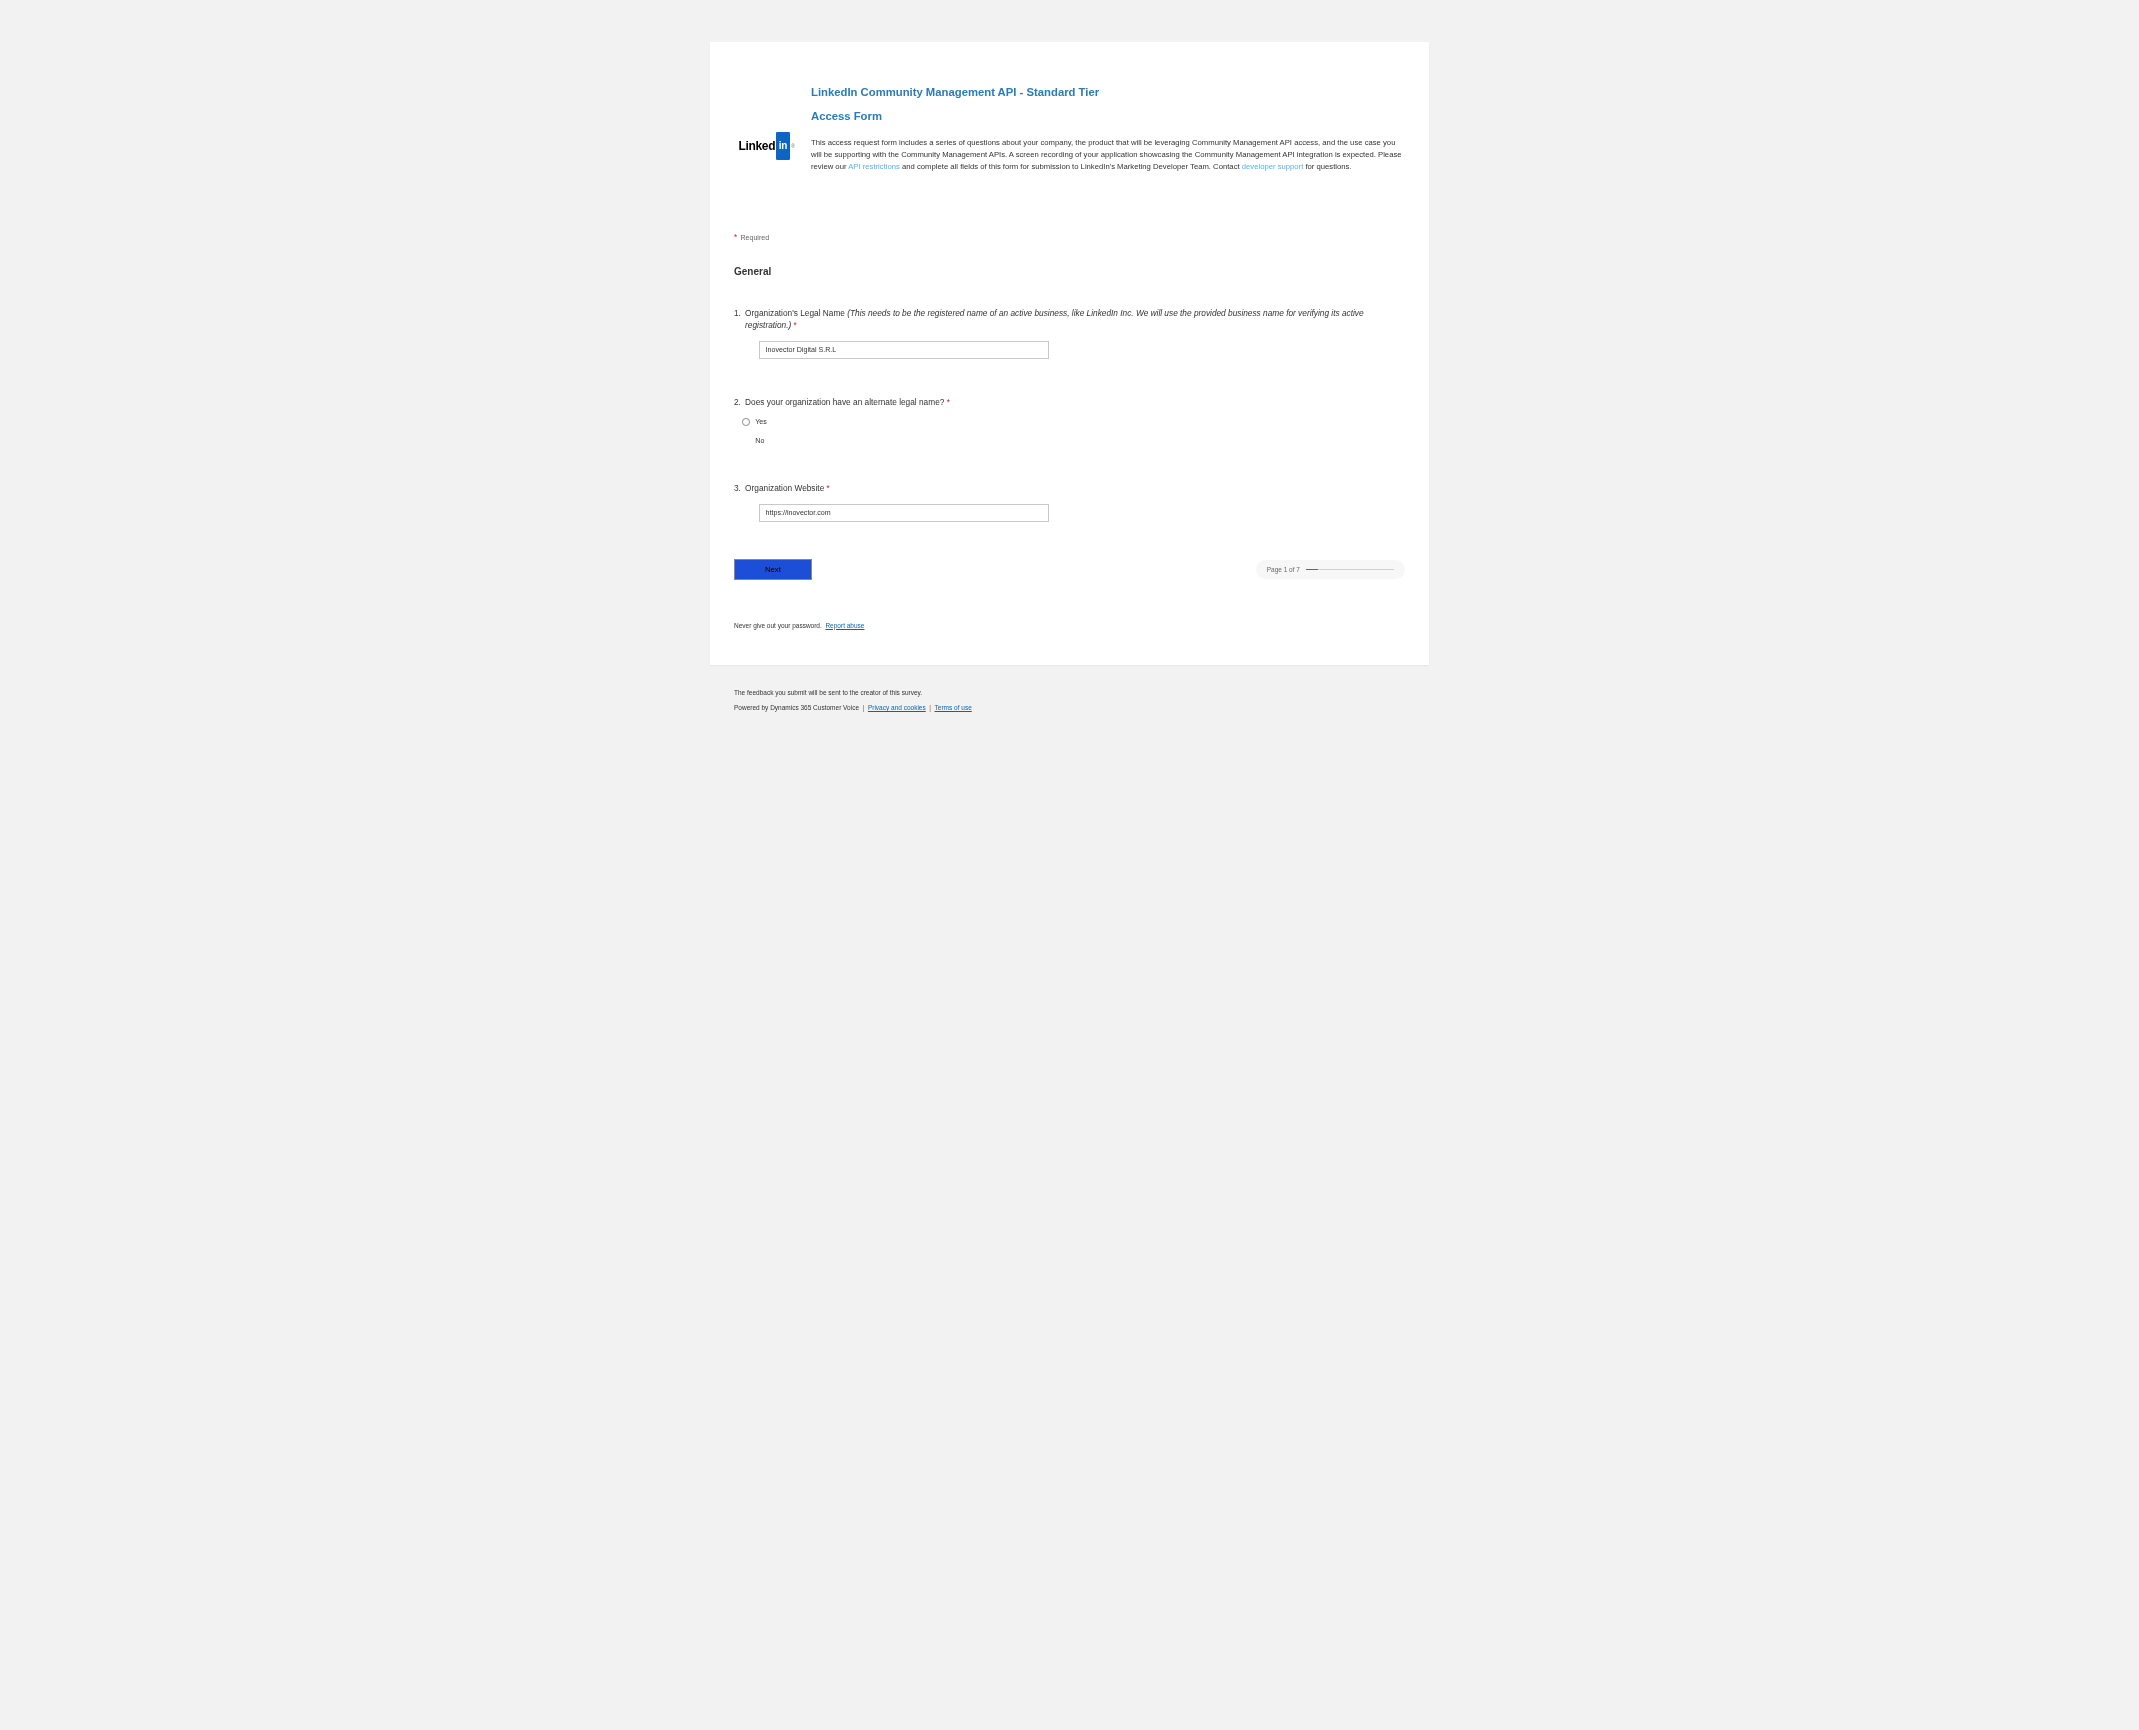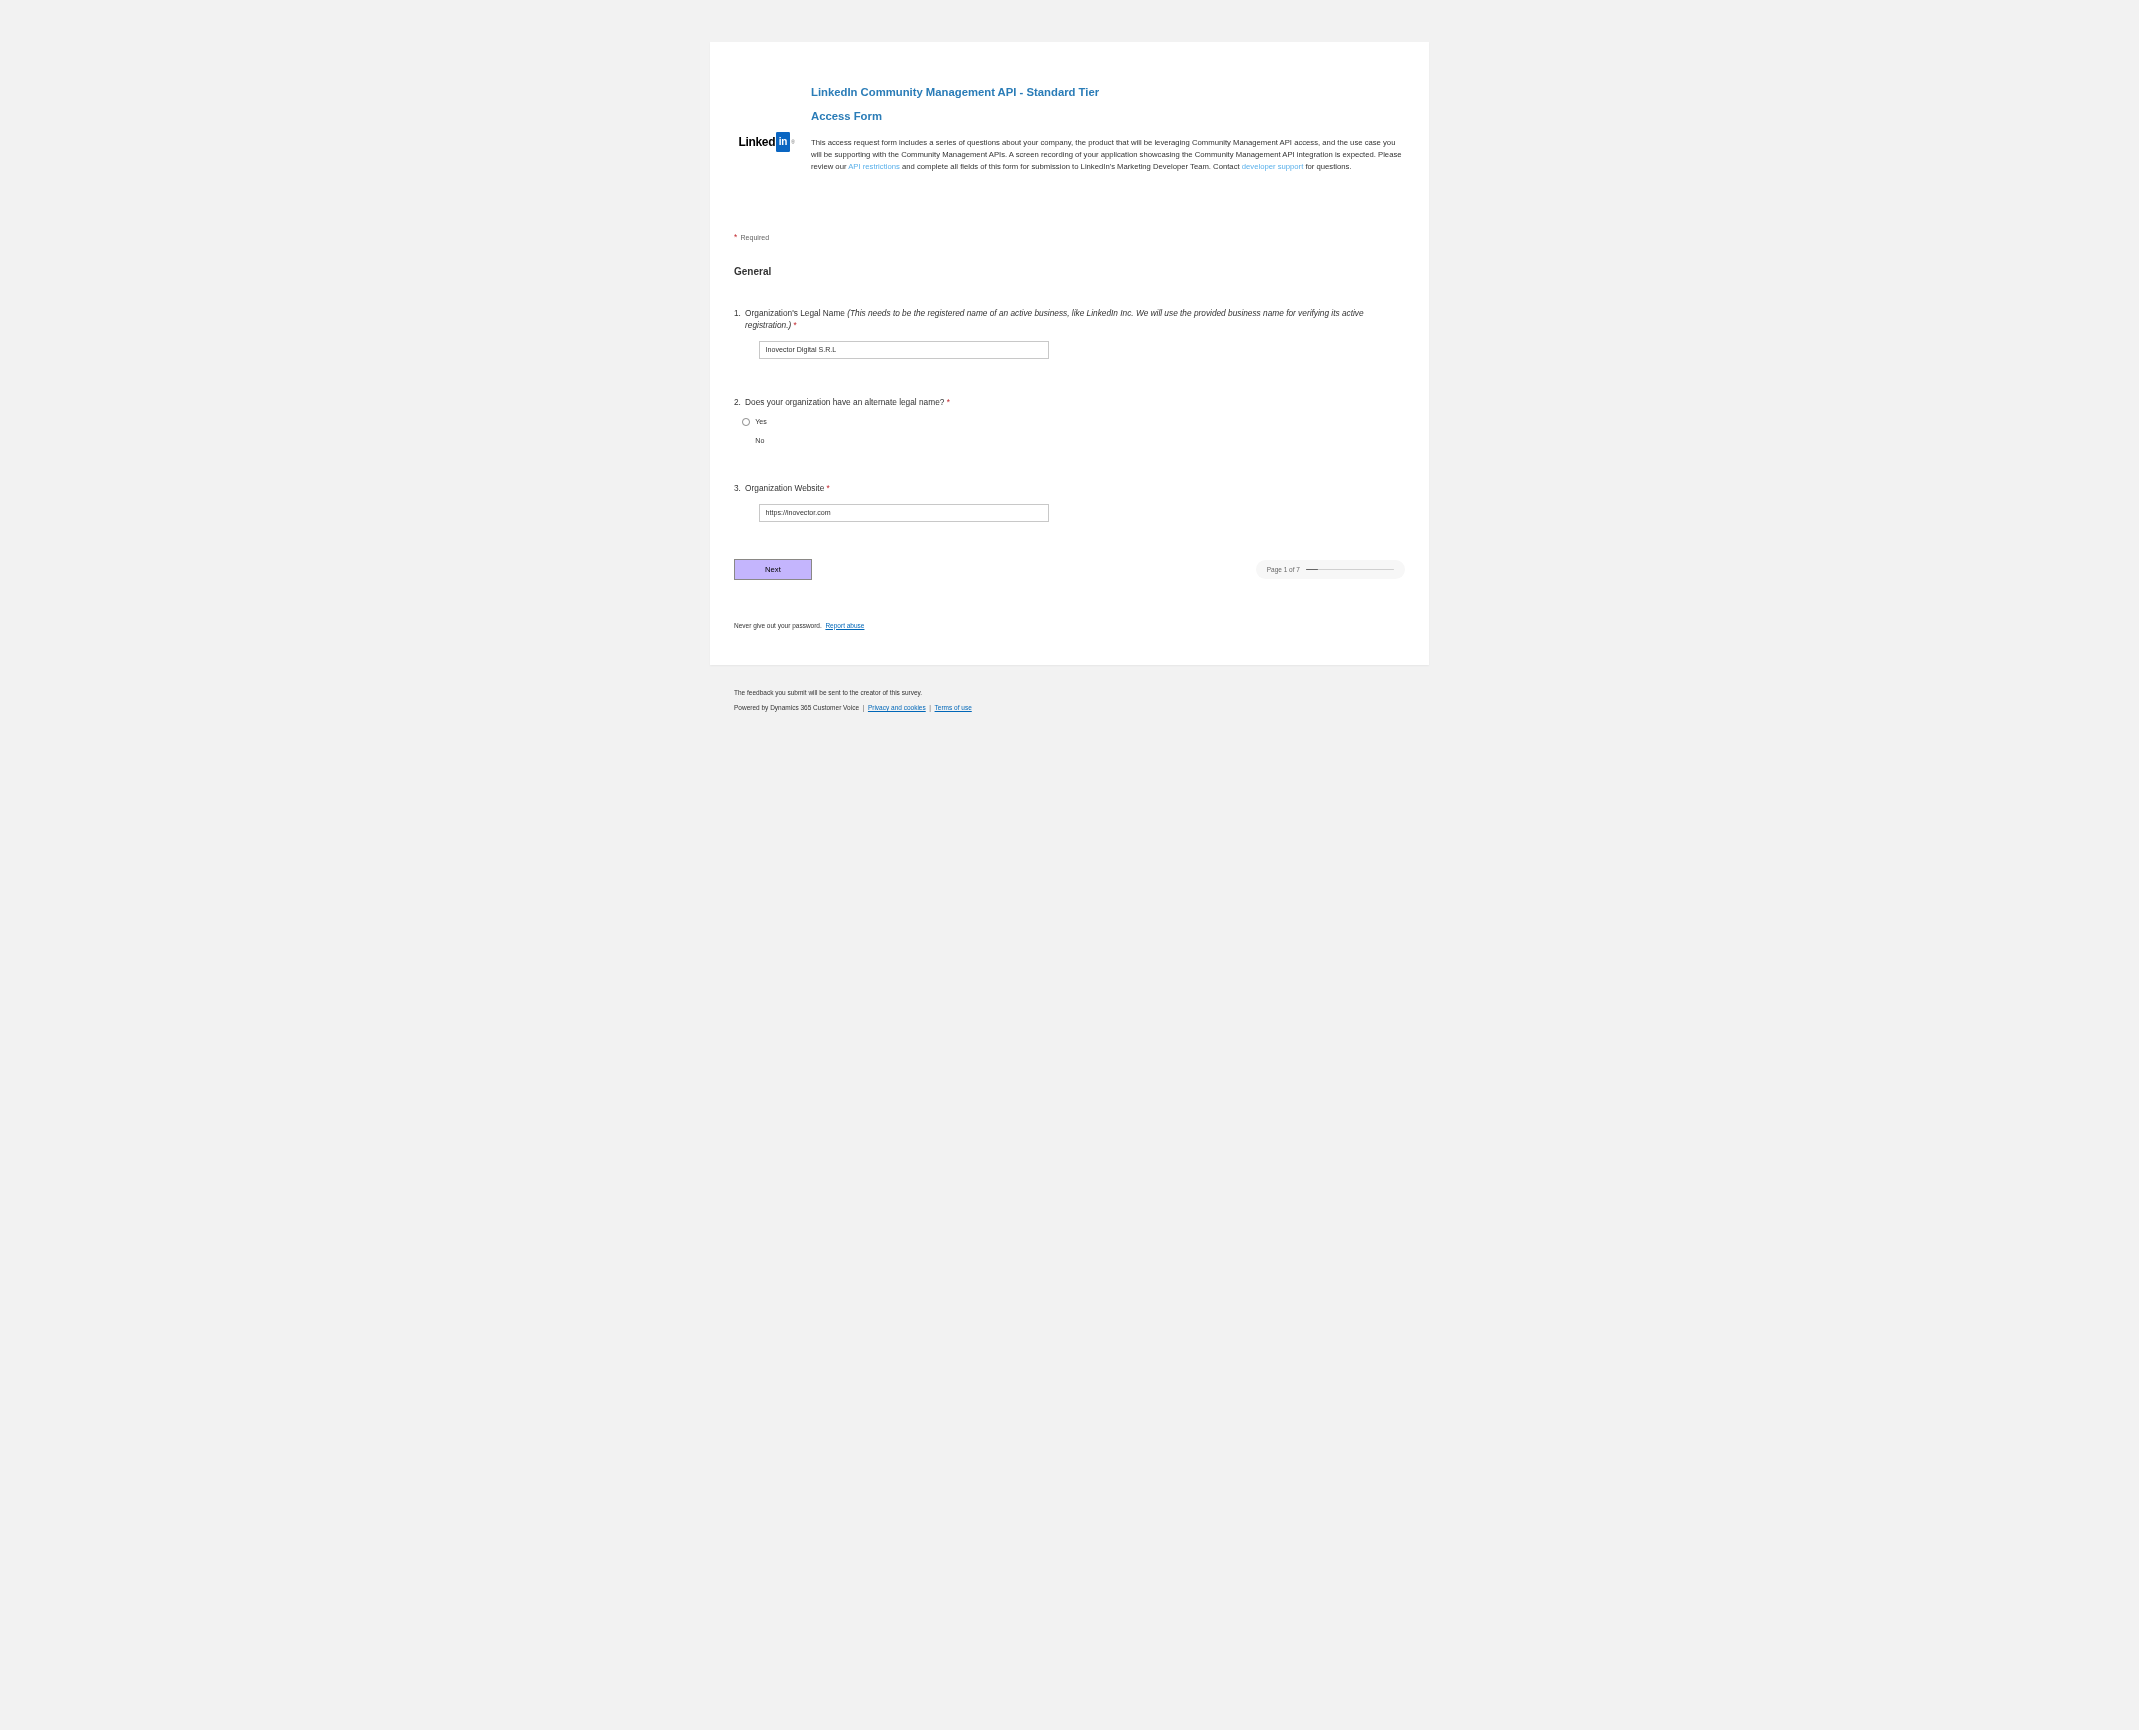--- a/index.html
+++ b/index.html
@@ -50,21 +50,21 @@
     }
     .logo-in {
       display: inline-flex;
       background: #0a66c2;
       color: #fff;
       padding: 1.2px 3px;
       border-radius: 1.2px;
       margin-left: 0.6px;
       font-size: 10px;
       align-items: center;
-      height: 20px;
+      height: 28px;
       line-height: 1;
     }
     .logo-reg {
       font-size: 4.8px;
       font-weight: normal;
       margin-left: 1.2px;
       vertical-align: sub;
       color: #666;
     }
     .header-content {
@@ -166,21 +166,21 @@
       flex-shrink: 0;
     }
     .nav-row {
       display: flex;
       align-items: center;
       gap: 24px;
       margin-top: 12px;
     }
     .next-btn {
       border: 0.6px solid #8a8886;
-      background: #c4b5fd;
+      background: #1d4ed8;
       padding: 4.8px 30px;
       font-size: 7.7px;
       font-family: inherit;
       cursor: pointer;
       min-width: 70px;
     }
     .progress-cell {
       flex: 1;
       max-width: 149px;
       margin-left: auto;

